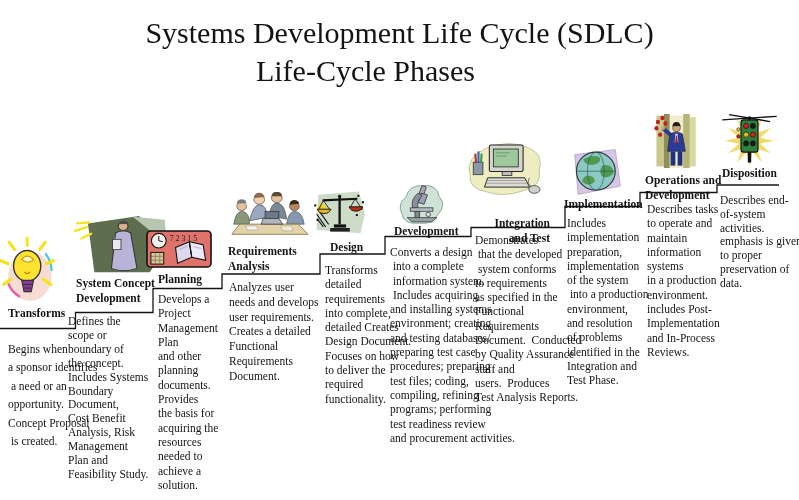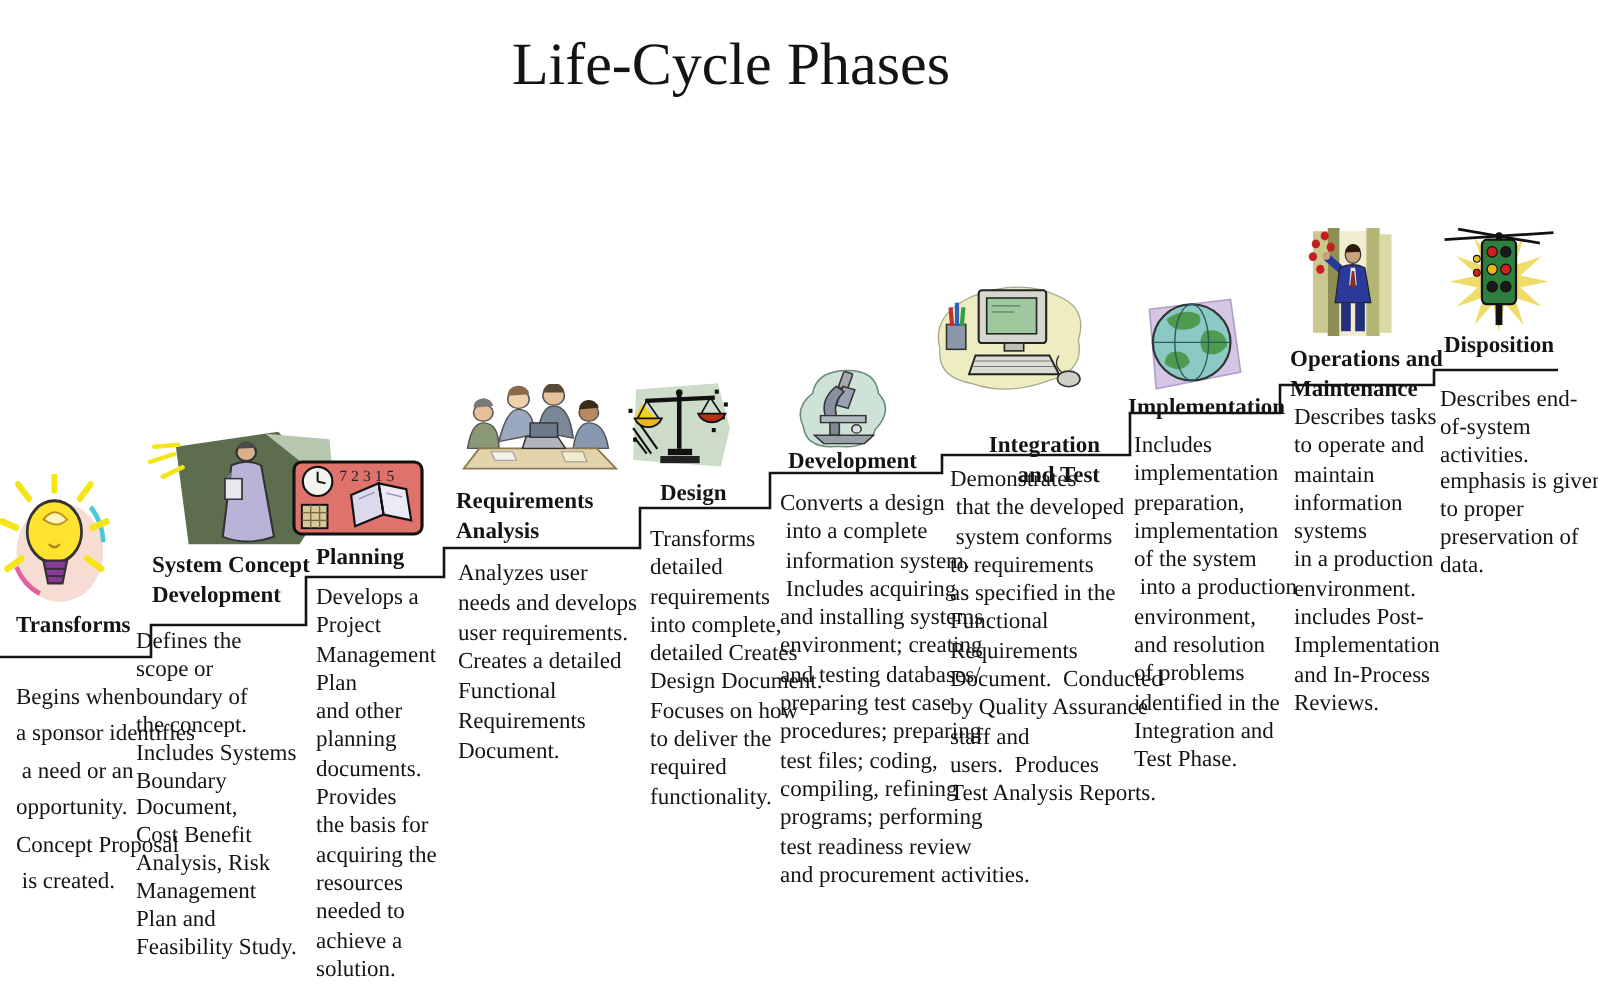--- a/index.html
+++ b/index.html
@@ -13,20 +13,21 @@
           white-space:pre;color:#141414;}
   .pdesc{position:absolute;font-size:11.5px;white-space:pre;color:#141414;}
   svg text{font-family:"Liberation Serif",serif;}
 </style>
 </head>
 <body>
 
 <div id="page">
 
   <div class="title">
+    <div class="l1">Systems Development Life Cycle (SDLC)</div>
     <div class="l2">Life-Cycle Phases</div>
   </div>
 
   <svg style="position:absolute;left:0;top:0;" width="799" height="500" viewBox="0 0 799 500">
     <polyline points="0,328.5 75.5,328.5 75.5,312.5 153,312.5 153,288.5 222,288.5 222,274 320,274 320,254 385,254 385,236.5 471,236.5 471,227.5 565,227.5 565,206.5 640,206.5 640,192.5 717,192.5 717,185 779,185" fill="none" stroke="#141414" stroke-width="1.3"></polyline>
   </svg>
 
   <div>
     <svg class="icon" style="left:0px;top:237px;width:58px;height:66px" viewBox="0 0 64 64" preserveAspectRatio="none">
       <circle cx="33" cy="38" r="24" fill="#f7dcd4"></circle>
@@ -301,21 +302,21 @@
       <circle cx="15" cy="17.5" r="2.6" fill="#caa37c"></circle>
       <circle cx="33" cy="17" r="5.2" fill="#caa37c" stroke="#333" stroke-width="0.8"></circle>
       <path d="M27.8 15.5 a5.2 5.2 0 0 1 10.4 -0.5 z" fill="#2a1a0a"></path>
       <path d="M24 25 Q33 21 41 25 L45 47 L21 47 Z" fill="#2a3a9a" stroke="#222" stroke-width="0.8"></path>
       <polygon points="31.5,25 34.5,25 35.5,36 30.5,36" fill="#e8e8e8"></polygon>
       <polygon points="32.2,27 33.8,27 35,37 31,37" fill="#8a2a2a"></polygon>
       <rect x="25" y="47" width="6.5" height="18" fill="#23307e"></rect>
       <rect x="34.5" y="47" width="6.5" height="18" fill="#23307e"></rect>
     </svg>
     <div class="ptitle" style="left:645px;top:173px">Operations and
-Maintenance</div>
+Development</div>
     <div class="pdesc" style="left:647px;top:202px;line-height:14.3px">Describes tasks
 to operate and
 maintain
 information
 systems
 in a production
 environment.
 includes Post-
 Implementation
 and In-Process

